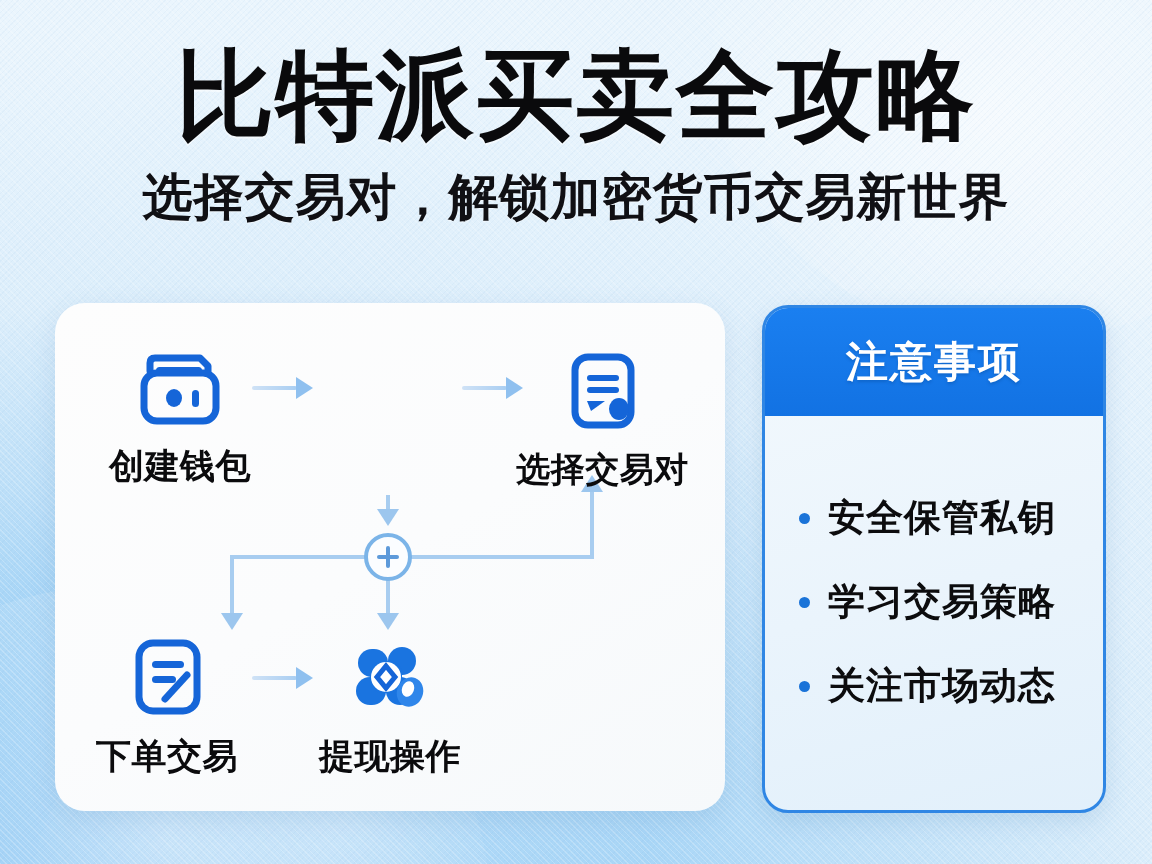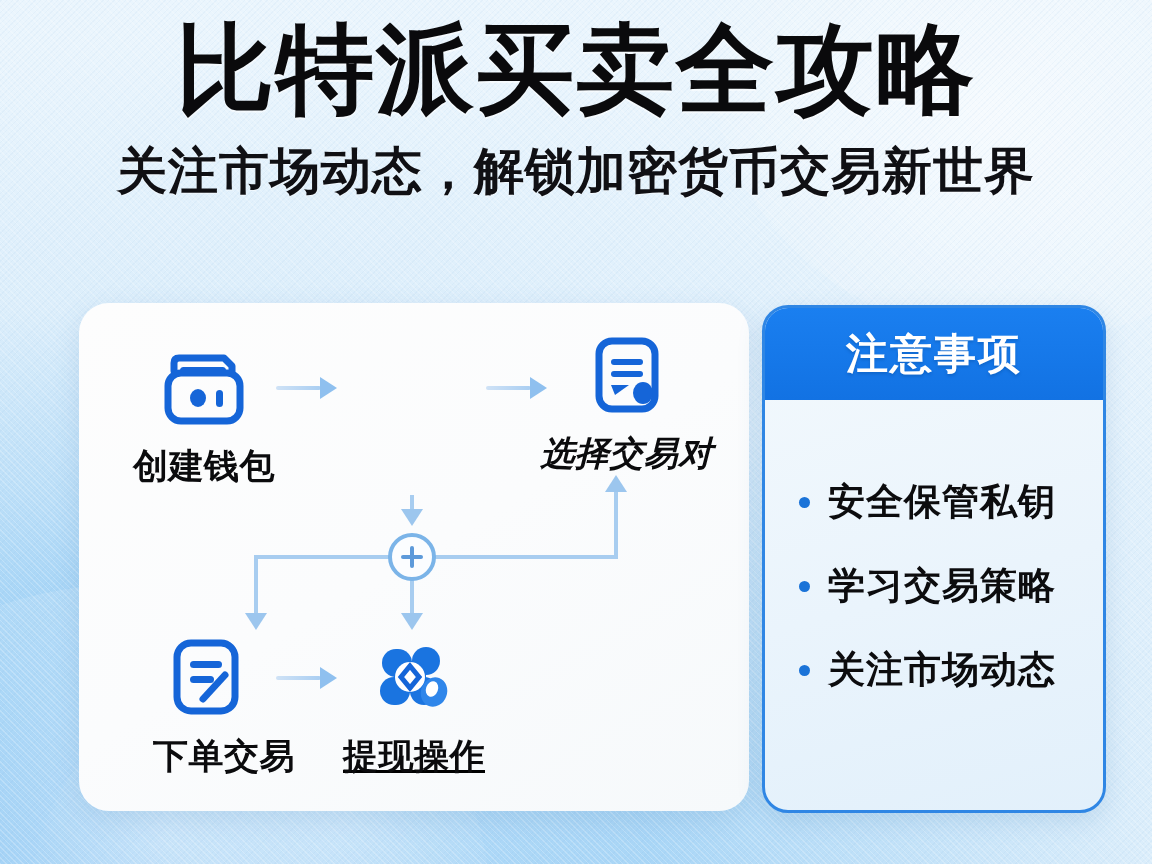--- a/index.html
+++ b/index.html
@@ -56,21 +56,21 @@
   
   #header {
     position: absolute;
     top: 0; left: 0;
     width: 1152px;
     text-align: center;
     z-index: 5;
   }
   #main-title {
     margin: 0;
-    padding-top: 18px;
+    padding-top: 44px;
     font-size: 98px;
     line-height: 1.06;
     font-weight: bold;
     letter-spacing: 2px;
     color: #0a0a0c;
     text-shadow: 0 2px 0 rgba(255,255,255,0.55);
   }
   #subtitle {
     margin: 0;
     padding-top: 22px;
@@ -86,21 +86,20 @@
   #flow-card {
     position: absolute;
     left: 55px;
     top: 303px;
     width: 670px;
     height: 508px;
     background: linear-gradient(150deg, #fdfdfd 0%, #fbfcfd 50%, #f6f9fb 100%);
     border-radius: 30px;
     box-shadow: 0 8px 26px rgba(80,130,180,0.16);
     z-index: 4;
-    margin-left: 24px;
   }
   #flow-inner {
     position: absolute;
     inset: 0;
   }
 
   .node {
     position: absolute;
     width: 180px;
     text-align: center;
@@ -117,23 +116,23 @@
     font-weight: bold;
     color: #0b0b0d;
     letter-spacing: 0.5px;
     white-space: nowrap;
   }
   .node-label.wide { font-size: 34px; }
 
   
   #node-create-wallet  { left: 35px;  top: 38px; }
   #node-bind-account   { left: 245px; top: 38px; }
-  #node-select-pair    { left: 450px; top: 26px; width: 195px; font-style: italic; }
-  #node-place-order    { left: 36px;  top: 328px; text-align: right; }
-  #node-withdraw       { left: 245px; top: 328px; text-decoration: underline; }
+  #node-select-pair    { left: 450px; top: 42px; width: 195px; }
+  #node-place-order    { left: 22px;  top: 328px; }
+  #node-withdraw       { left: 245px; top: 328px; }
 
   
   .h-arrow {
     position: absolute;
     height: 12px;
     display: flex;
     align-items: center;
   }
   .h-arrow .shaft {
     height: 4px;
@@ -220,21 +219,21 @@
     height: 508px;
     border: 3px solid #2f86e4;
     border-radius: 26px;
     background: linear-gradient(165deg, #f3f9fd 0%, #eaf4fc 55%, #e2f0fb 100%);
     box-shadow: 0 8px 24px rgba(70,125,180,0.18);
     overflow: hidden;
     box-sizing: border-box;
     z-index: 4;
   }
   #notes-header {
-    height: 92px;
+    height: 108px;
     background: linear-gradient(180deg, #1a7ff0 0%, #1272e3 100%);
     display: flex;
     align-items: center;
     justify-content: center;
     font-family: Liberation Mono, monospace;
   }
   #notes-title {
     font-size: 42px;
     font-weight: bold;
     color: #ffffff;
@@ -273,21 +272,21 @@
 
 <div id="poster">
 
   <div id="blob-c" class="blob"></div>
   <div id="blob-a" class="blob"></div>
   <div id="blob-b" class="blob"></div>
   <div id="texture"></div>
 
   <div id="header">
     <h1 id="main-title">比特派买卖全攻略</h1>
-    <h2 id="subtitle">关注市场动态，解锁加密货币交易新世界</h2>
+    <h2 id="subtitle">选择交易对，解锁加密货币交易新世界</h2>
   </div>
 
   <div id="flow-card">
     <div id="flow-inner">
 
       <div class="line" id="line-bind-down"></div>
       <div class="arrow-head-down" id="head-bind-down"></div>
 
       <div class="line" id="line-hub-left"></div>
       <div class="line" id="line-left-down"></div>

